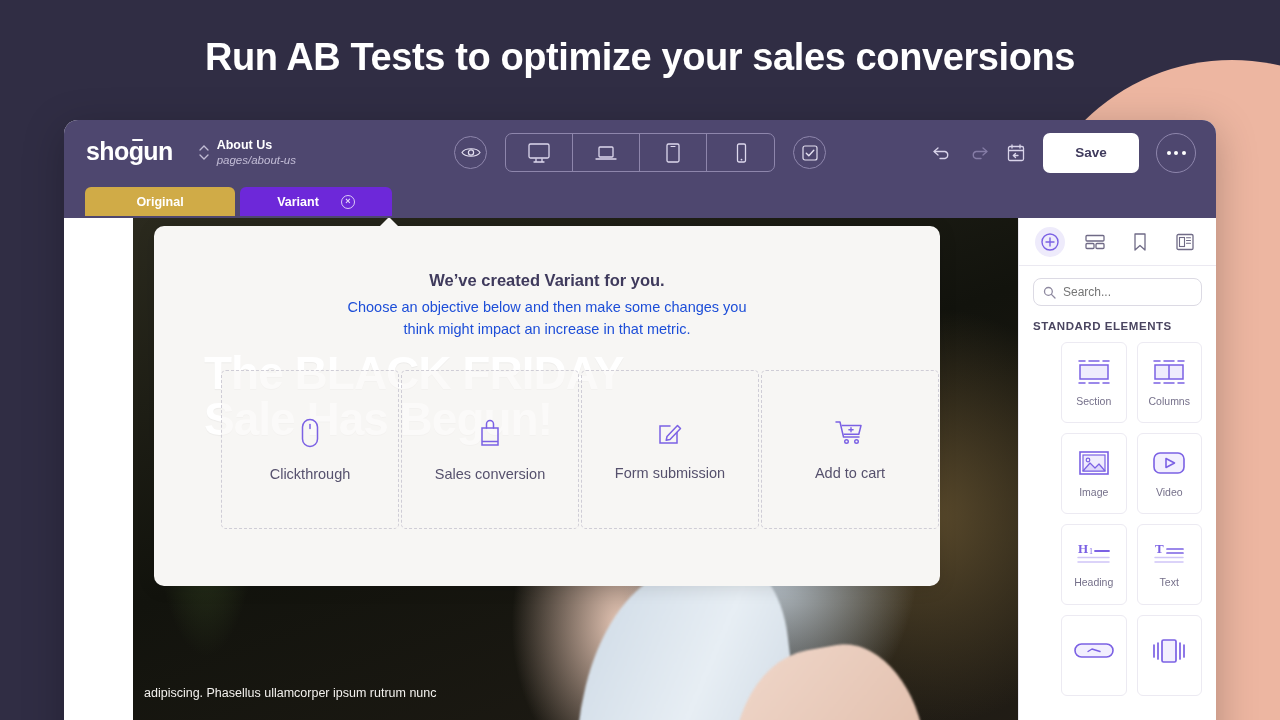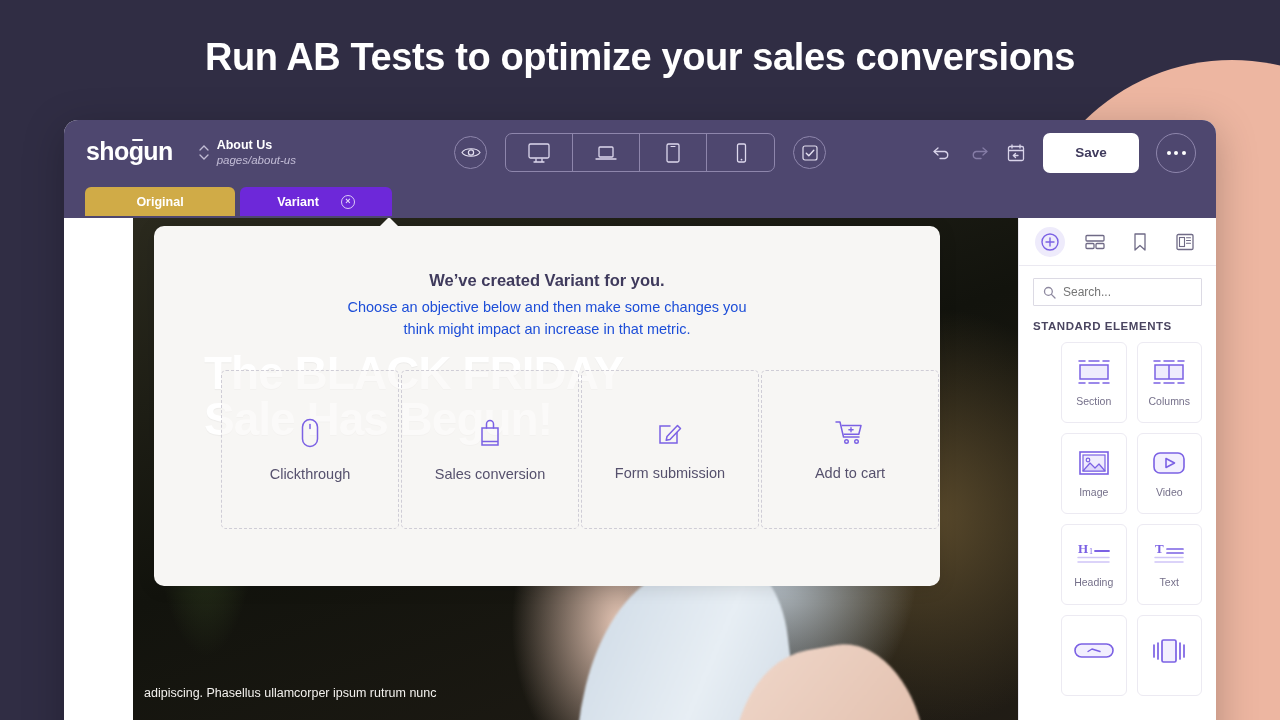--- a/index.html
+++ b/index.html
@@ -309,21 +309,21 @@
     display: flex; align-items: center; justify-content: center;
     border-radius: 50%;
     cursor: pointer;
   }
   .sb-tab.active { background: #eeebfb; }
 
   .search-wrap { padding: 12px 14px 6px; }
   .search-box {
     height: 28px;
     border: 1px solid #dcdae4;
-    border-radius: 1px;
+    border-radius: 8px;
     display: flex; align-items: center;
     gap: 7px;
     padding: 0 9px;
   }
   .search-box input {
     border: none; outline: none;
     font-size: 12px;
     color: #6f6a86;
     width: 100%;
     background: transparent;

